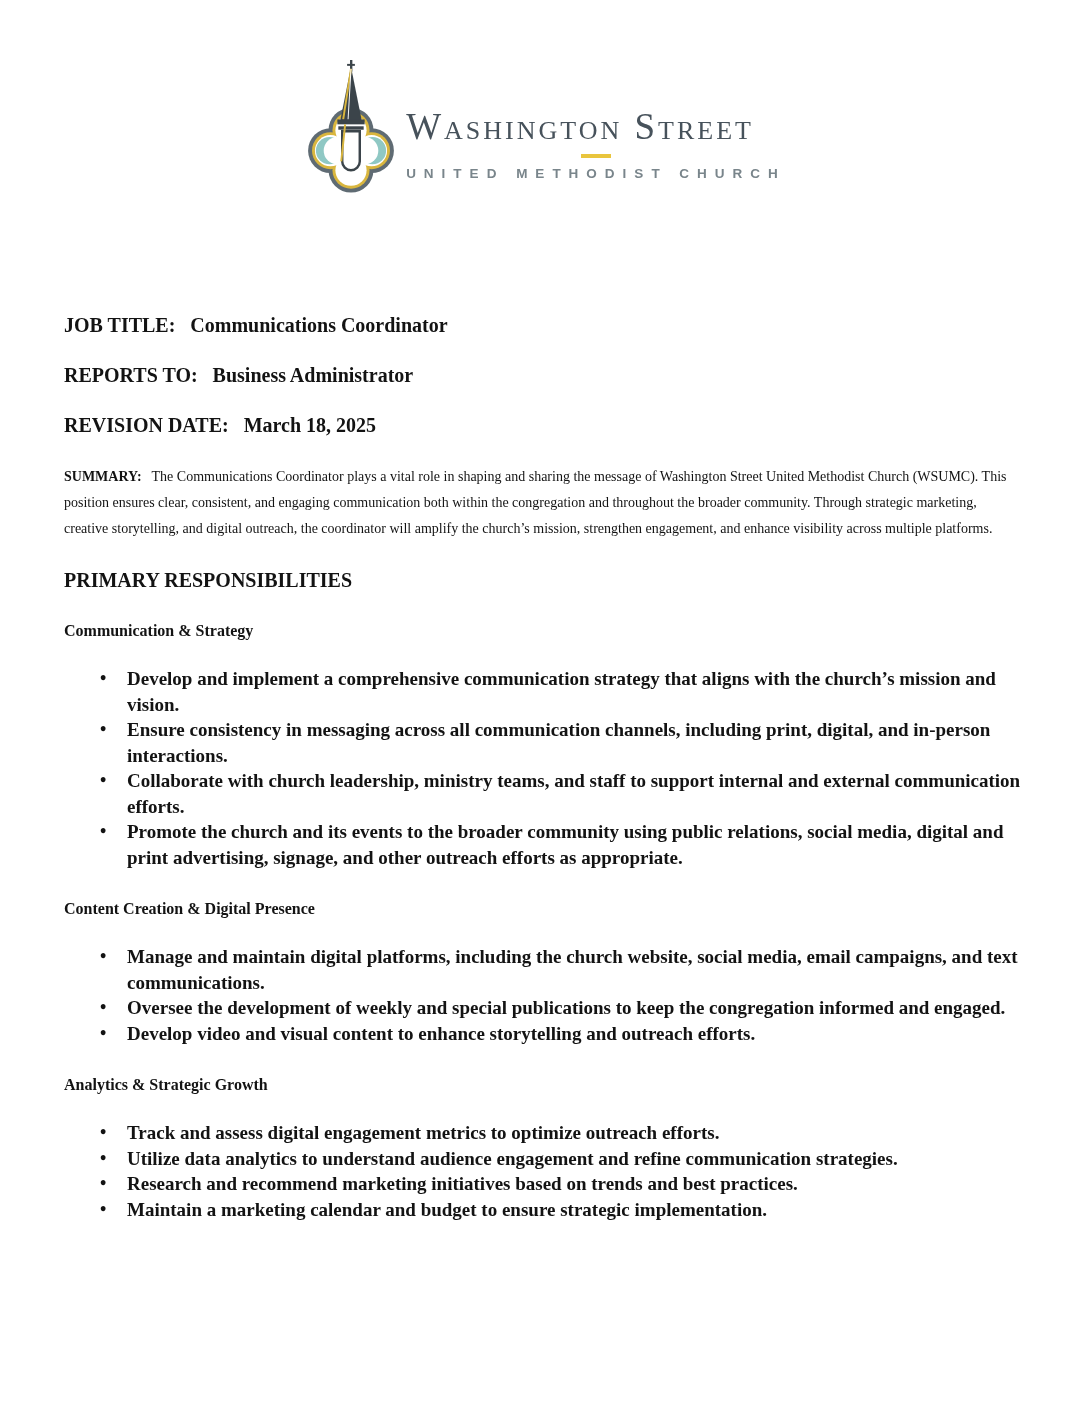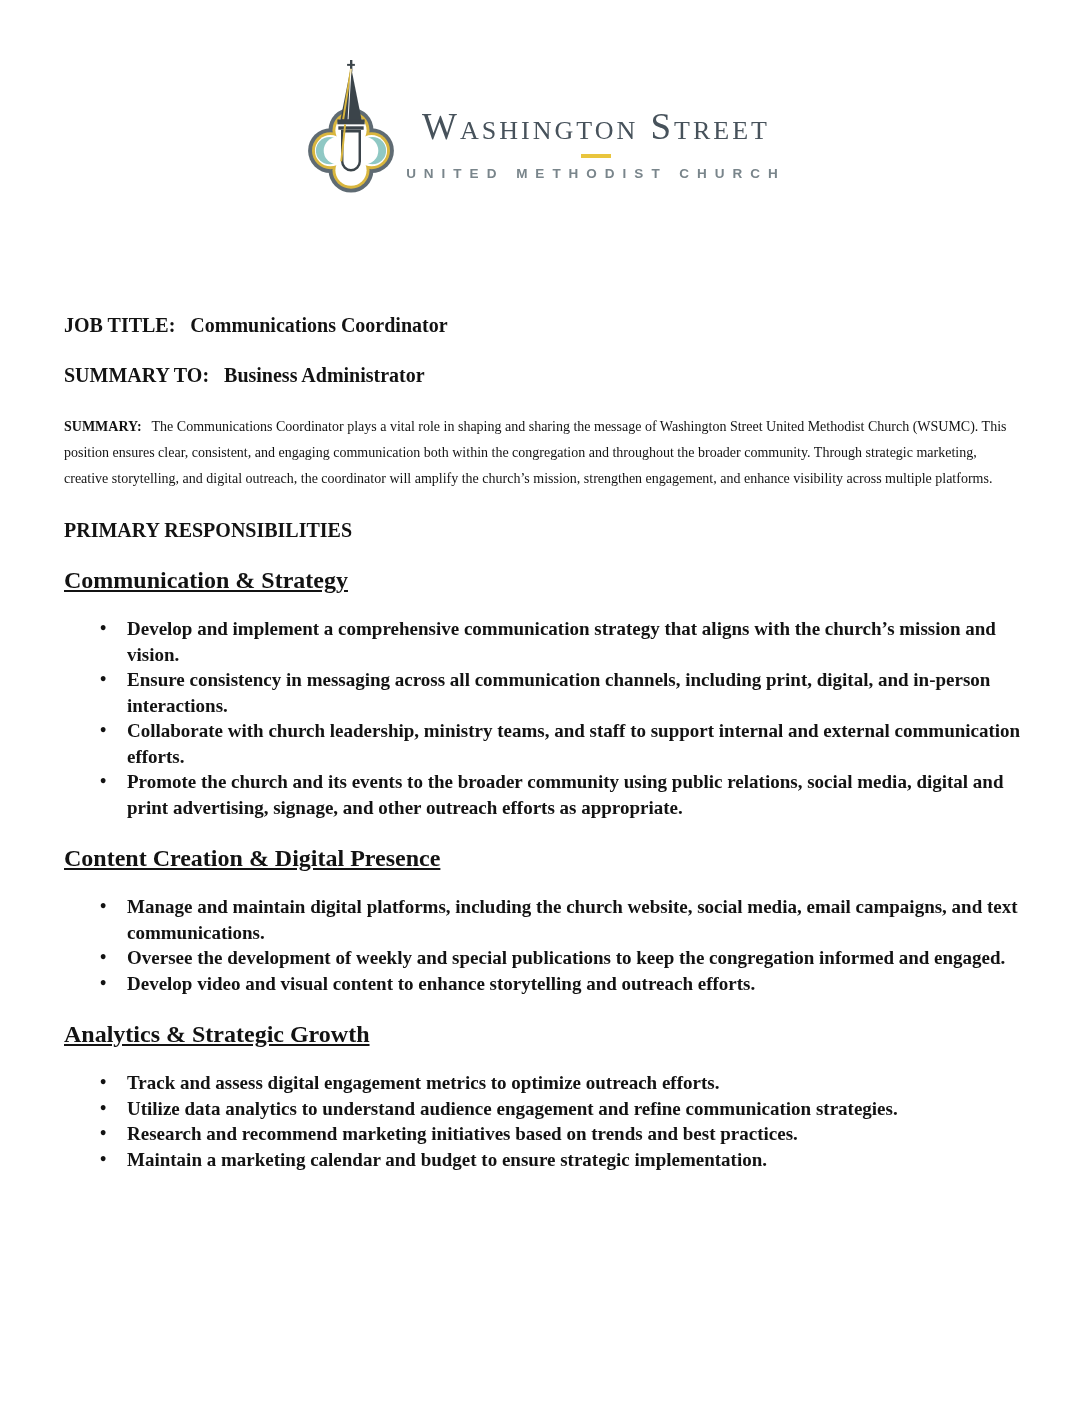--- a/index.html
+++ b/index.html
@@ -22,21 +22,20 @@
     display: flex;
     justify-content: center;
     align-items: flex-start;
     padding-top: 60px;
     height: 218px;
   }
   .logo-icon { width: 98px; height: 156px; flex: 0 0 auto; }
   .logo-text {
     margin-top: 48px;
     margin-left: 6px;
-    text-align: center;
   }
   .logo-title {
     font-family: "Liberation Serif", serif;
     font-variant: small-caps;
     font-size: 37px;
     letter-spacing: 3px;
     color: #47525b;
     white-space: nowrap;
     line-height: 1;
   }
@@ -69,25 +68,24 @@
     margin: 0 0 27px 0;
   }
   .summary-label { font-weight: bold; margin-right: 10px; }
   .section-heading {
     font-size: 20px;
     font-weight: bold;
     line-height: 23px;
     margin: 0 0 27px 0;
   }
   .sub-heading {
-    font-size: 24px;
+    font-size: 16px;
     font-weight: bold;
     line-height: 23px;
     margin: 8px 0 24px 0;
-    text-decoration: underline;
   }
   ul.bullets {
     list-style: none;
     margin: 0 0 27px 0;
     padding: 0 0 0 36px;
   }
   ul.bullets li {
     position: relative;
     padding-left: 27px;
     font-size: 19px;
@@ -144,22 +142,23 @@
       <div class="logo-title">Washington Street</div>
       <div class="logo-underline"></div>
       <div class="logo-subtitle">UNITED METHODIST CHURCH</div>
     </div>
   </header>
 
   <main class="content">
 
     <p class="field-line"><span>JOB TITLE:</span><span class="field-value">Communications Coordinator</span></p>
 
-    <p class="field-line"><span>SUMMARY TO:</span><span class="field-value">Business Administrator</span></p>
+    <p class="field-line"><span>REPORTS TO:</span><span class="field-value">Business Administrator</span></p>
 
+    <p class="field-line"><span>REVISION DATE:</span><span class="field-value">March 18, 2025</span></p>
 
     <p class="summary-para"><span class="summary-label">SUMMARY:</span><span>The Communications Coordinator plays a vital role in shaping and sharing the message of Washington Street United Methodist Church (WSUMC). This position ensures clear, consistent, and engaging communication both within the congregation and throughout the broader community. Through strategic marketing, creative storytelling, and digital outreach, the coordinator will amplify the church’s mission, strengthen engagement, and enhance visibility across multiple platforms.</span></p>
 
     <h2 class="section-heading">PRIMARY RESPONSIBILITIES</h2>
 
     <h3 class="sub-heading">Communication &amp; Strategy</h3>
     <ul class="bullets">
       <li>Develop and implement a comprehensive communication strategy that aligns with the church’s mission and vision.</li>
       <li>Ensure consistency in messaging across all communication channels, including print, digital, and in-person interactions.</li>
       <li>Collaborate with church leadership, ministry teams, and staff to support internal and external communication efforts.</li>

